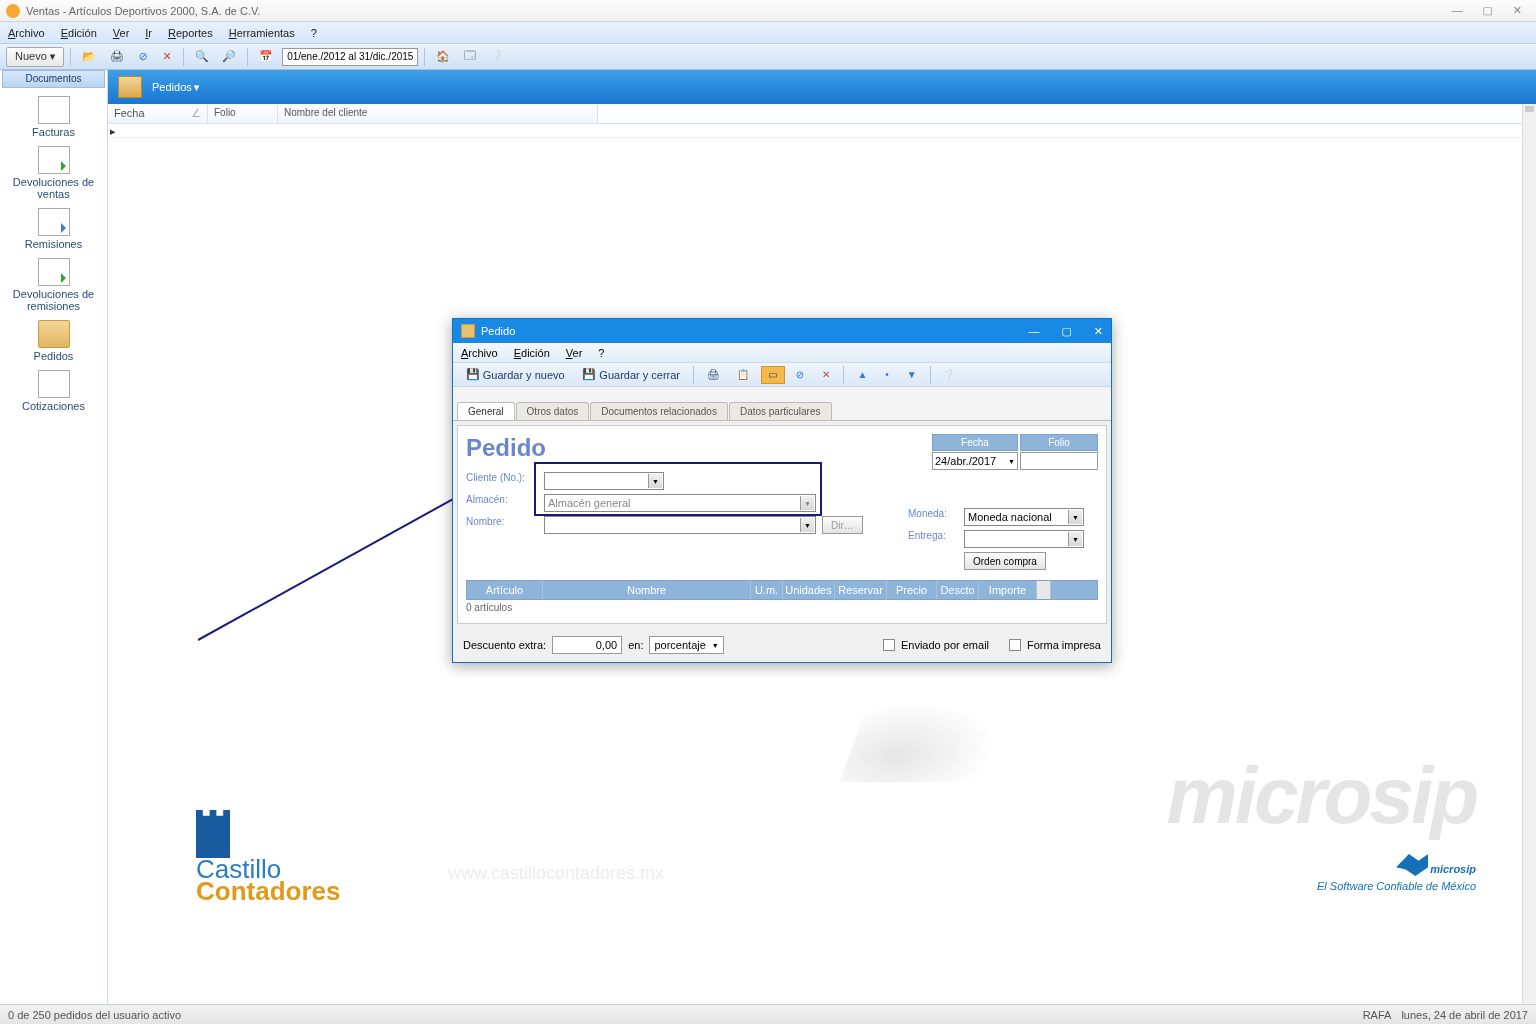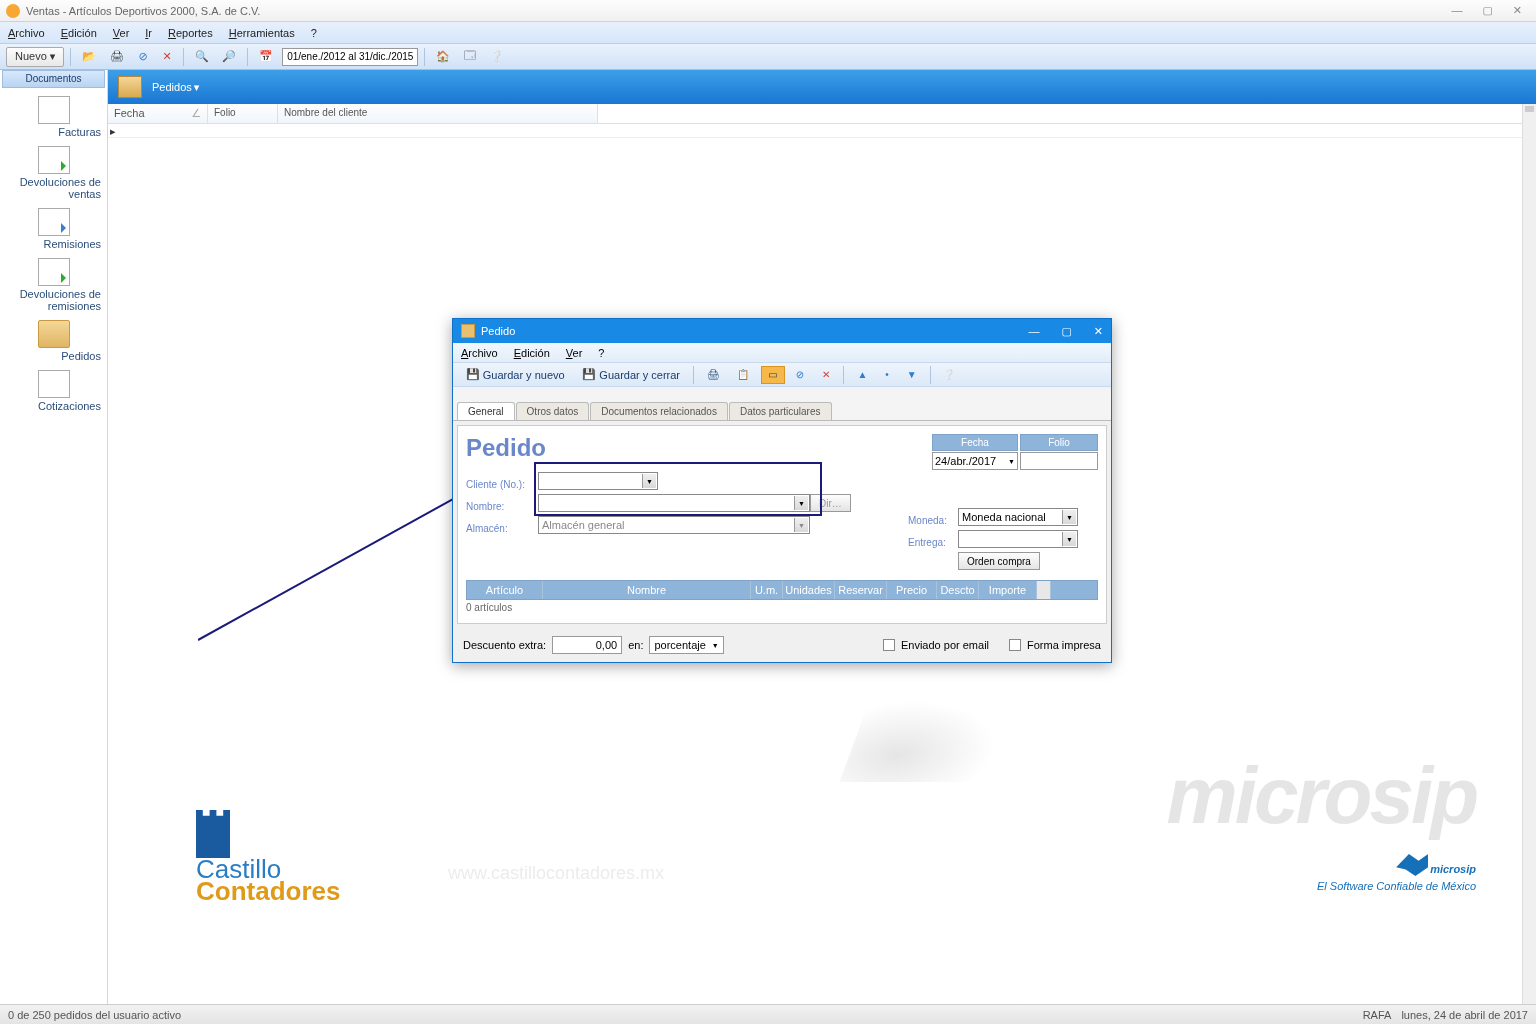--- a/index.html
+++ b/index.html
@@ -14,21 +14,21 @@
 .toolbar{height:26px;background:linear-gradient(#eaf2fc,#d0e2f7);display:flex;align-items:center;padding:0 6px;gap:4px;border-bottom:1px solid #a8c0dd}
 .tb-btn{height:20px;min-width:20px;border:1px solid transparent;display:flex;align-items:center;justify-content:center;padding:0 4px;border-radius:2px;color:#333}
 .tb-nuevo{background:linear-gradient(#fdfdfd,#e8e8e8);border:1px solid #aaa;padding:0 8px}
 .tb-sep{width:1px;height:18px;background:#b0c4de;margin:0 2px}
 .date-range{height:18px;background:#fff;border:1px solid #999;padding:0 4px;display:flex;align-items:center;font-size:10px}
 .main{display:flex;height:942px}
 .sidebar{width:108px;background:#fff;border-right:1px solid #c9d8ed;display:flex;flex-direction:column}
 .sb-tab{height:18px;background:linear-gradient(#e8f0fb,#c6ddf7);border:1px solid #9fbde0;text-align:center;line-height:16px;font-size:10px;color:#1a3d6b;margin:0 2px}
 .sb-tab.active{background:linear-gradient(#d8e8fa,#b8d4f2)}
 .sb-items{flex:1;padding:4px 0;overflow:hidden}
-.sb-item{text-align:right;padding:4px 6px;cursor:pointer;color:#2a4d7a;font-size:10px}
+.sb-item{text-align:center;padding:4px 0;cursor:pointer;color:#2a4d7a;font-size:10px}
 .sb-item .icn{width:32px;height:28px;margin:0 auto 2px;position:relative}
 .icn-box{background:linear-gradient(#f4d799,#e0b562);border:1px solid #c89a42;border-radius:2px}
 .icn-doc{background:#fff;border:1px solid #aaa;position:relative}
 .icn-arrow-g::after{content:"";position:absolute;right:-2px;bottom:2px;width:0;height:0;border:5px solid transparent;border-left-color:#2eab2e}
 .icn-arrow-b::after{content:"";position:absolute;right:-2px;bottom:2px;width:0;height:0;border:5px solid transparent;border-left-color:#3a7dcf}
 .sb-bottom{margin-top:auto}
 .content{flex:1;position:relative;background:#fff}
 .section-hdr{height:34px;background:linear-gradient(#3d9fe8,#1976d2);display:flex;align-items:center;padding:0 10px;color:#fff;font-size:20px;font-weight:300}
 .section-hdr .box-icon{width:24px;height:22px;background:linear-gradient(#f4d799,#d9a94e);border:1px solid #b8883a;margin-right:10px}
 .grid-hdr{display:flex;background:#fff;border-bottom:1px solid #d5e2f1}
@@ -46,21 +46,21 @@
 .dlg-title .ctrls{margin-left:auto;display:flex;gap:22px;font-size:13px}
 .dlg-menu{height:20px;background:linear-gradient(#f2f7fd,#e2edf9);display:flex;align-items:center;padding:0 8px;gap:16px;border-bottom:1px solid #c8d9ee}
 .dlg-tb{height:24px;background:linear-gradient(#eef4fc,#dbe9f8);display:flex;align-items:center;padding:0 6px;gap:4px;border-bottom:1px solid #c8d9ee}
 .dlg-tb .tbb{height:18px;padding:0 6px;display:flex;align-items:center;border:1px solid transparent;color:#1a3d6b;font-size:10px;gap:3px}
 .dlg-tb .tbb.active{background:#f7b84b;border-color:#d89520}
 .dlg-tabs{height:34px;background:#f4f4f4;display:flex;align-items:flex-end;padding:0 4px;border-bottom:1px solid #bbb}
 .dlg-tab{padding:3px 10px;border:1px solid #bbb;border-bottom:none;background:#ece9e3;color:#555;font-size:10px;margin-right:1px;border-radius:3px 3px 0 0}
 .dlg-tab.active{background:#fff;color:#333}
 .dlg-body{background:#fff;margin:4px;border:1px solid #ccc;padding:8px;position:relative}
 .dlg-h1{color:#6a87c9;font-size:24px;font-weight:bold;margin-bottom:6px}
-.frm-row{display:flex;align-items:flex-end;margin:4px 0;}
+.frm-row{display:flex;align-items:flex-start;margin:4px 0;gap:6px}
 .frm-lbl{width:72px;color:#6a87c9;font-size:10px}
 .frm-lbl2{width:50px;color:#6a87c9;font-size:10px}
 .combo{height:18px;border:1px solid #888;background:#fff;display:flex;align-items:center;position:relative}
 .combo .dd{position:absolute;right:1px;top:1px;bottom:1px;width:14px;background:linear-gradient(#f0f0f0,#d8d8d8);border-left:1px solid #999;display:flex;align-items:center;justify-content:center;font-size:7px}
 .btn{height:18px;padding:0 8px;border:1px solid #999;background:linear-gradient(#fdfdfd,#e4e4e4);display:flex;align-items:center;font-size:10px}
 .hl-box{position:absolute;border:2px solid #1a1a7a;pointer-events:none}
 .items-hdr{display:flex;background:#8fb4d9;color:#fff;font-size:9px;border:1px solid #7fa3c8}
 .items-hdr .ic{border-right:1px solid #a8c3de;padding:3px 2px;text-align:center}
 .items-body{height:92px;background:#fff;border:1px solid #bbb;border-top:none;position:relative}
 .items-body .val{position:absolute;right:16px;top:2px;font-size:10px}
@@ -241,32 +241,32 @@
 
         <div style="display:flex;gap:30px">
           <div style="flex:1">
             <div class="frm-row">
               <div class="frm-lbl">Cliente (No.):</div>
               <div class="combo" style="width:120px">
                   <div class="dd">▼</div>
                 </div>
             </div>
             <div class="frm-row">
-              <div class="frm-lbl">Nombre:</div>
-              <div class="combo" style="width:272px">
-                  <div class="dd">▼</div>
-                </div>
-              <div class="btn" style="color:#999">Dir…</div>
-            </div>
-            <div class="frm-row">
               <div class="frm-lbl">Almacén:</div>
               <div class="combo" style="width:272px;color:#888;padding-left:3px">
                   <span>Almacén general</span>
                   <div class="dd">▼</div>
                 </div>
+            </div>
+            <div class="frm-row">
+              <div class="frm-lbl">Nombre:</div>
+              <div class="combo" style="width:272px">
+                  <div class="dd">▼</div>
+                </div>
+              <div class="btn" style="color:#999">Dir…</div>
             </div>
           </div>
           <div style="width:190px;margin-top:36px">
             <div class="frm-row">
               <div class="frm-lbl2">Moneda:</div>
               <div class="combo" style="width:120px;padding-left:3px">
                   <span>Moneda nacional</span>
                   <div class="dd">▼</div>
                 </div>
             </div>

